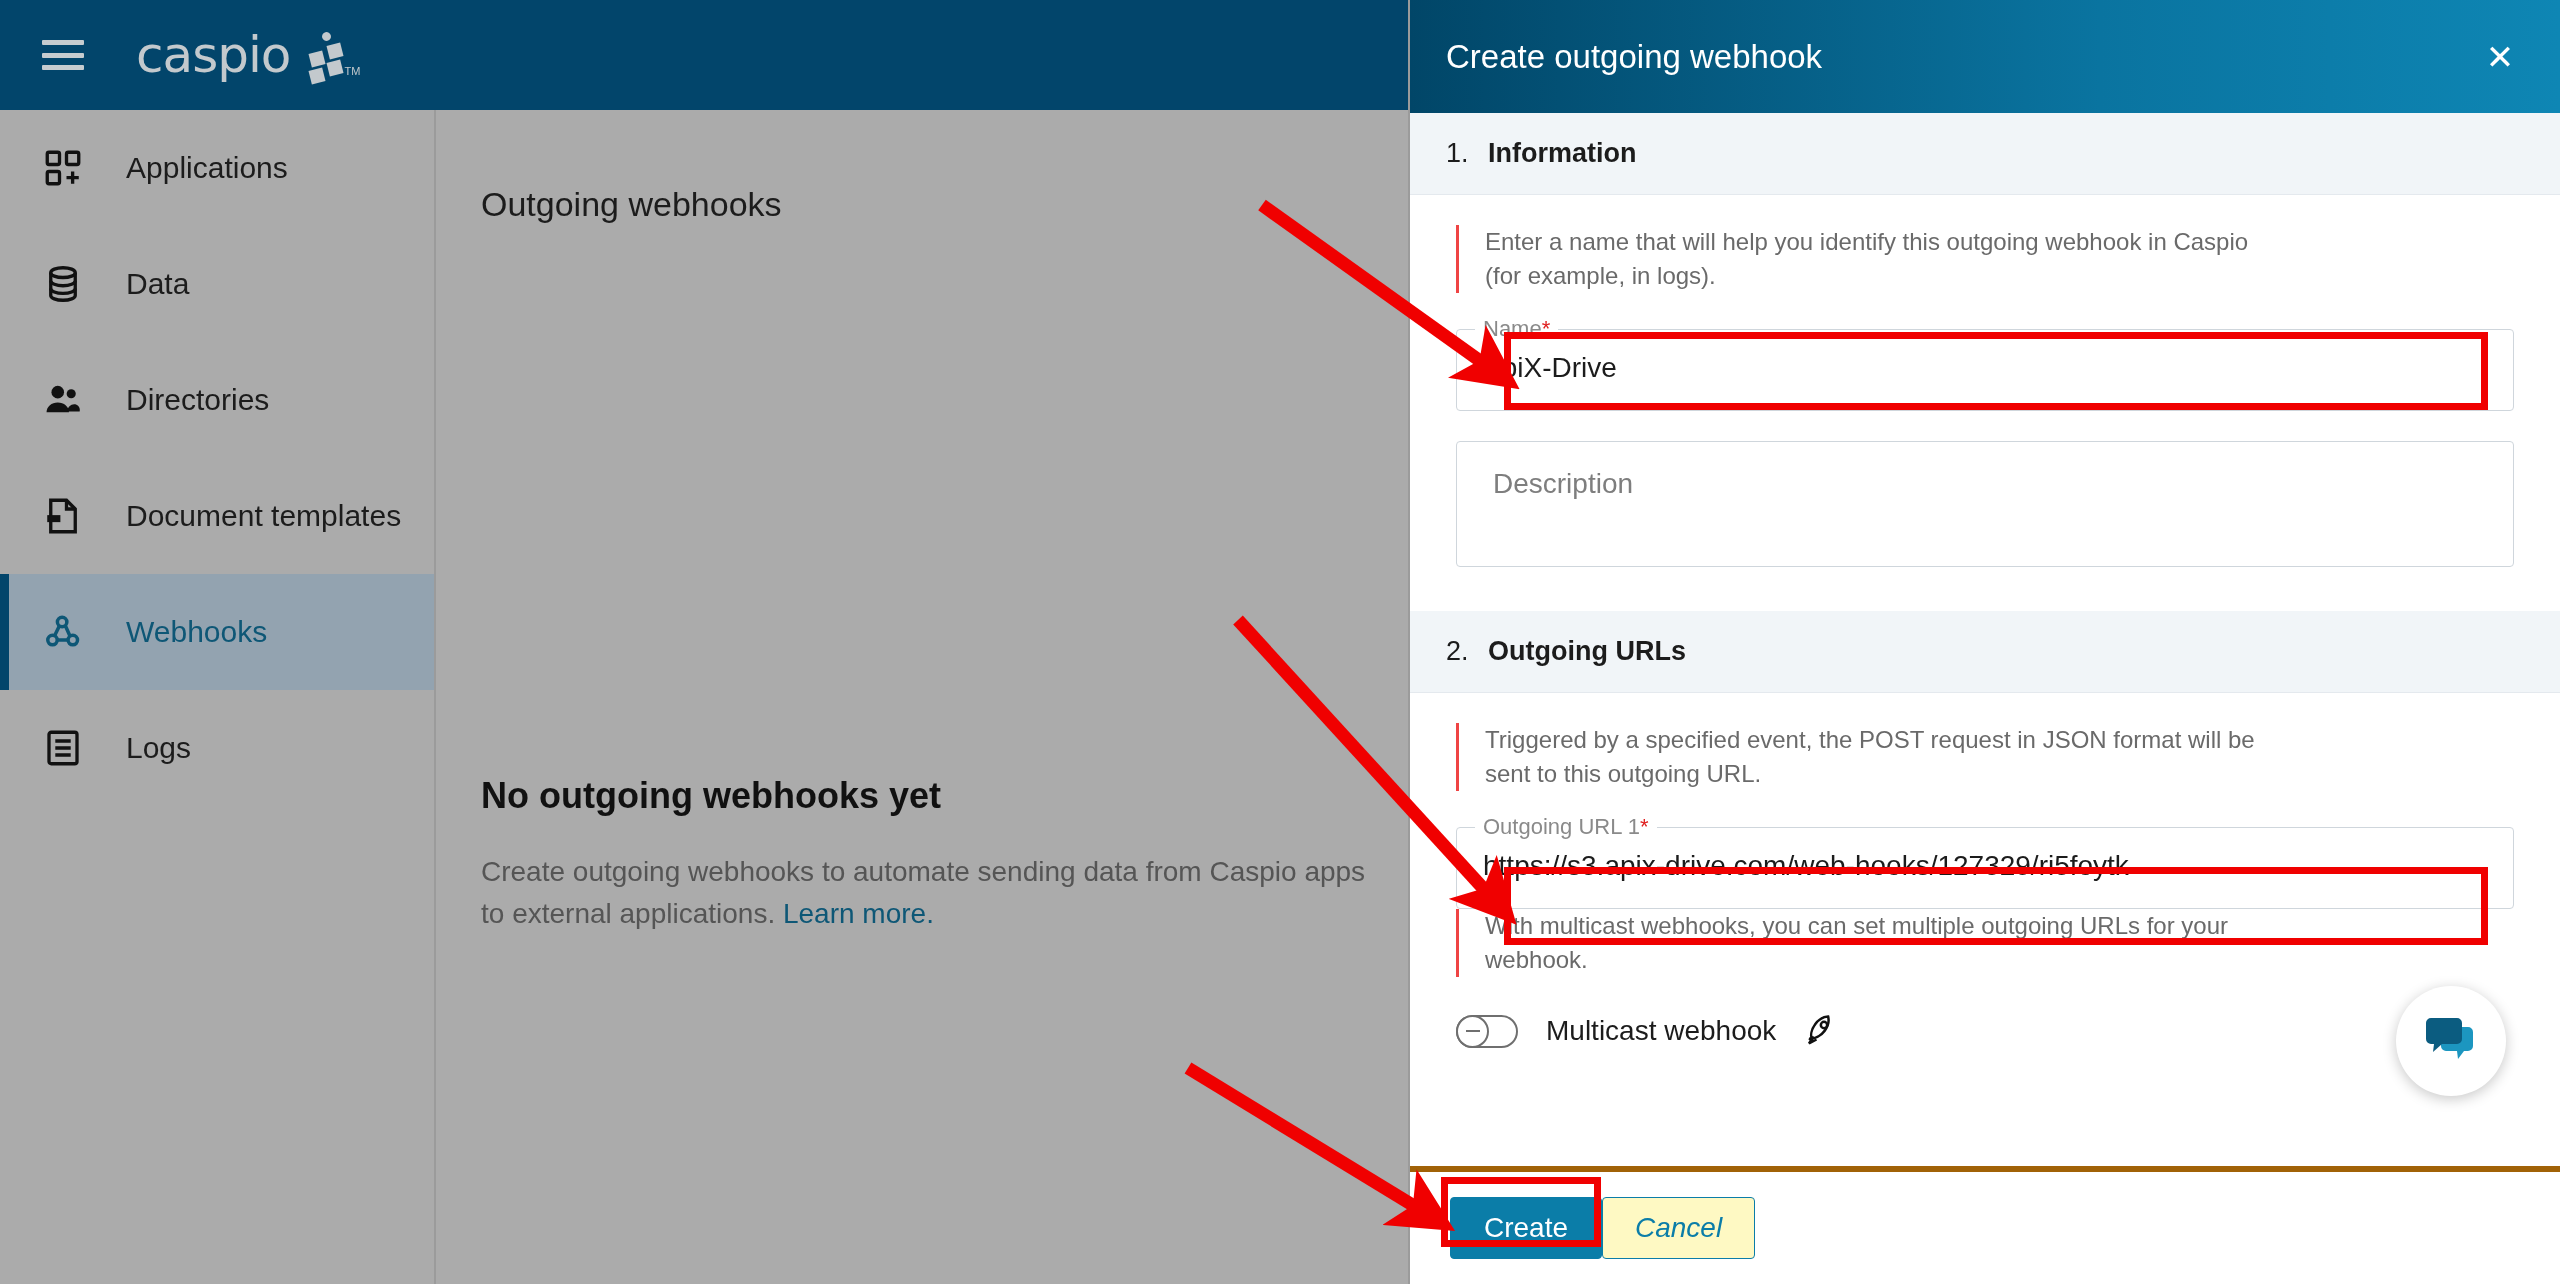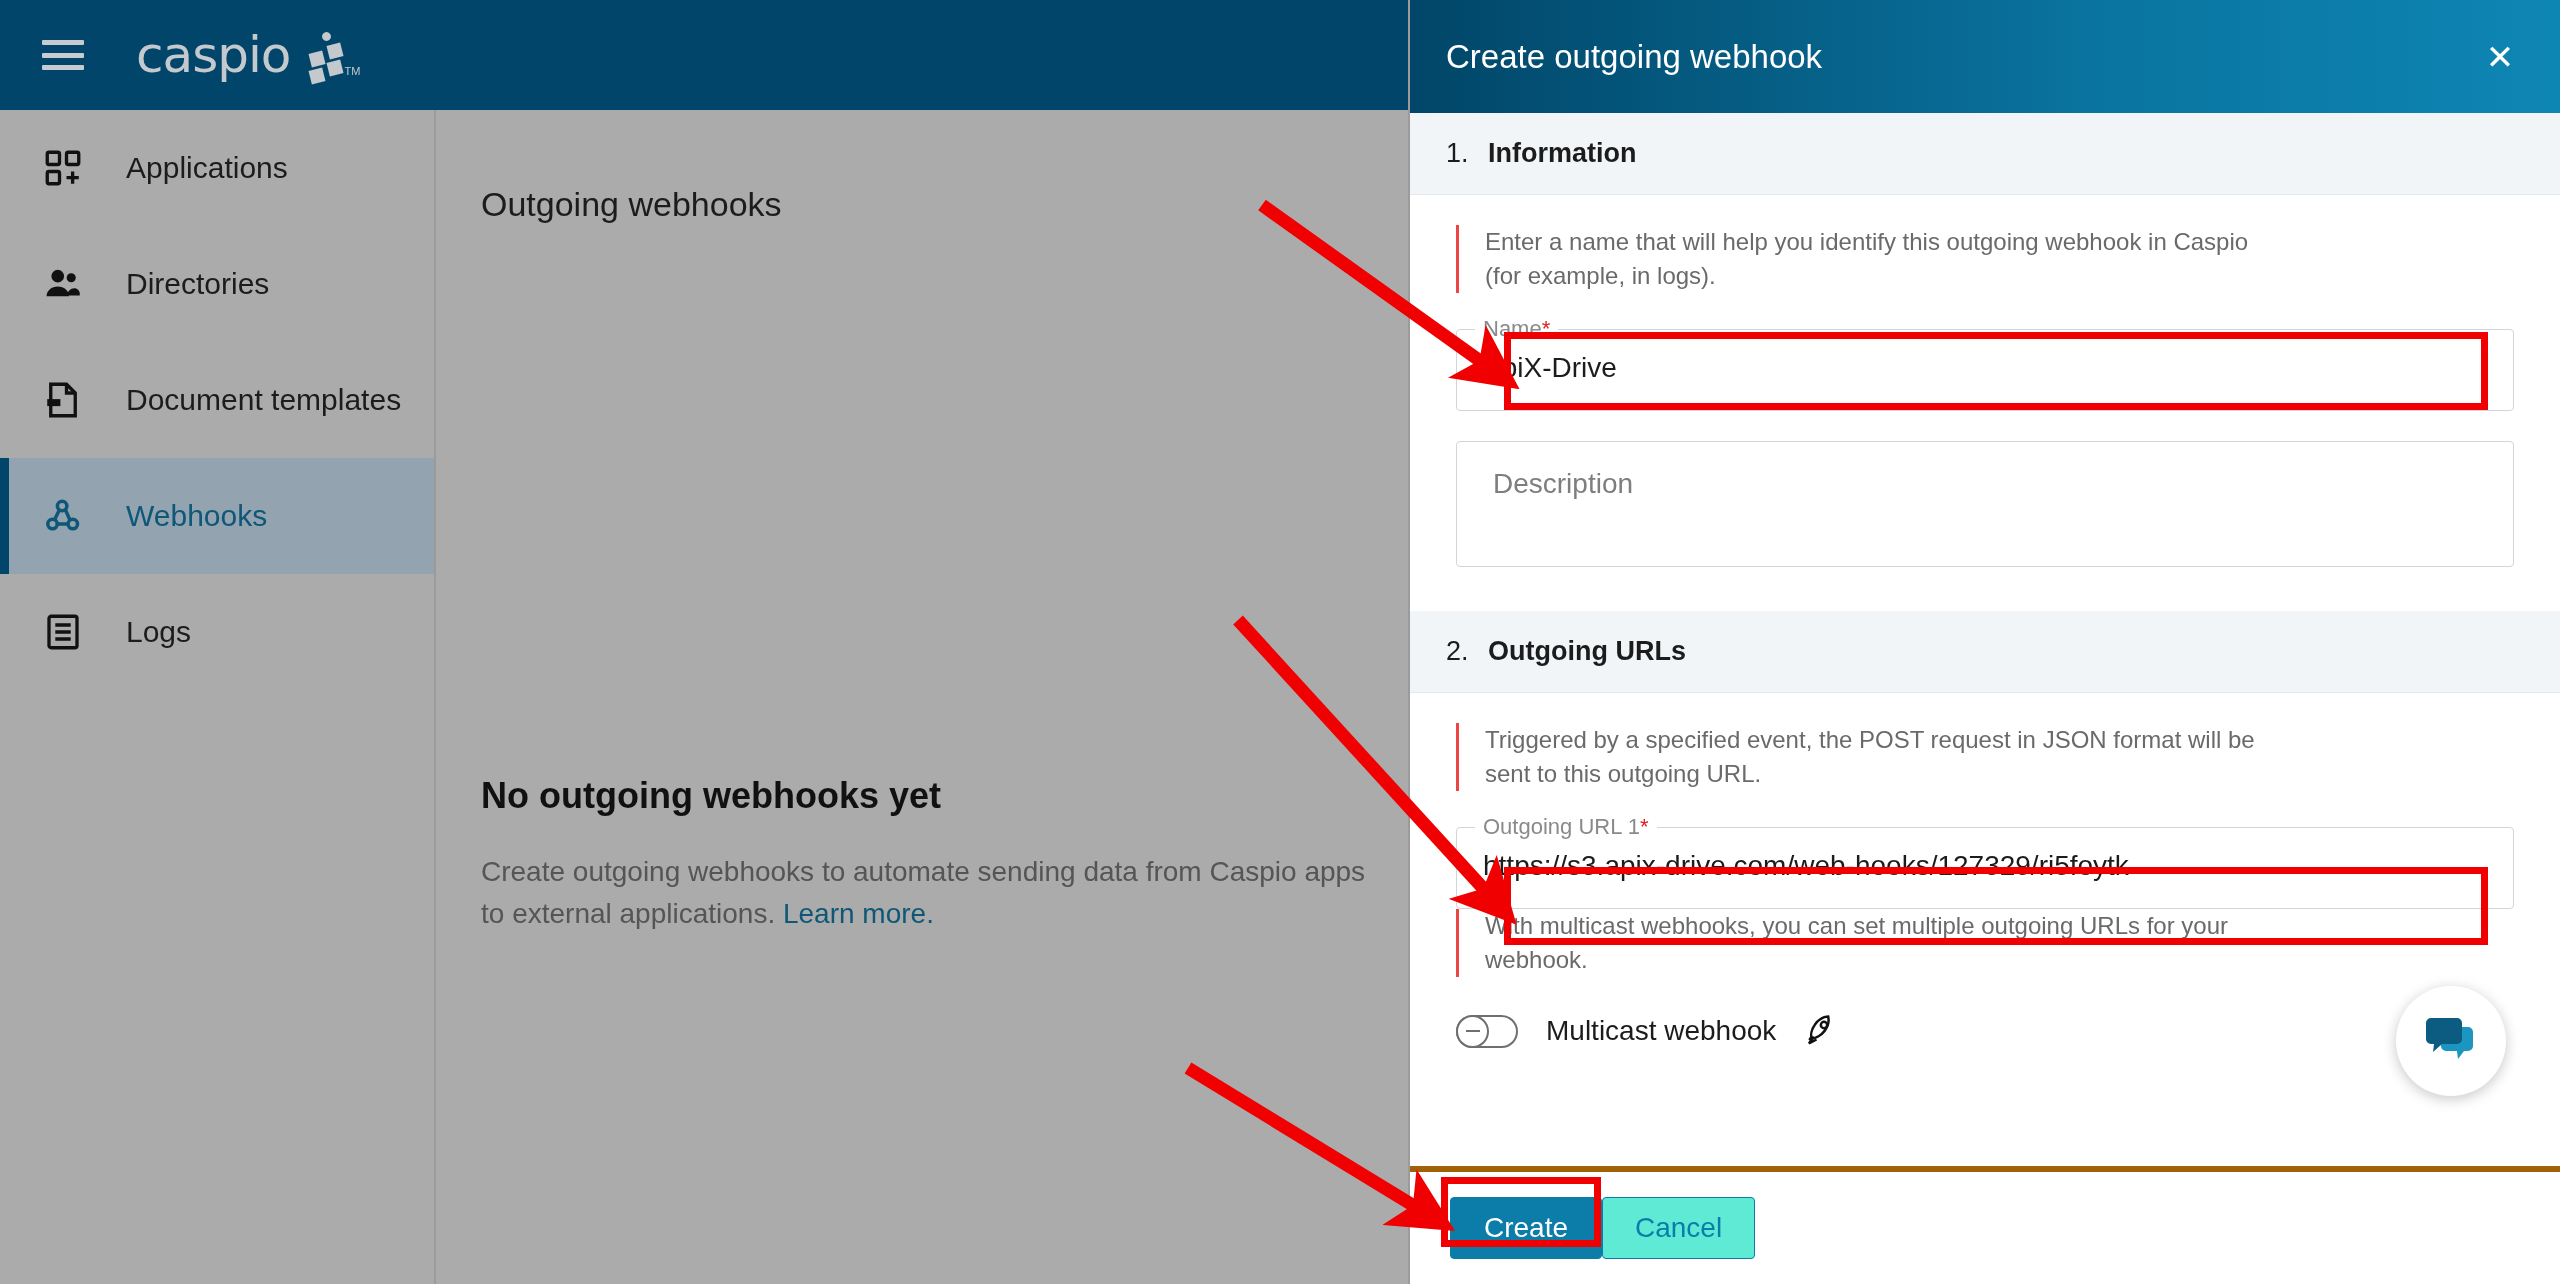--- a/index.html
+++ b/index.html
@@ -146,21 +146,21 @@
     flex: 0 0 118px; border-top: 6px solid #a16207;
     display: flex; align-items: center; padding-left: 40px; 
     background: #fff;
   }
   .btn {
     font-size: 28px; border-radius: 4px; cursor: pointer;
     height: 62px; display: flex; align-items: center; justify-content: center;
     padding: 0 32px; font-family: "Liberation Sans", sans-serif;
   }
   .btn-primary { background: #0b7da8; color: #fff; border: 1px solid #0b7da8; min-width: 152px; }
-  .btn-secondary { background: #5eead4; color: #0b7da8; border: 1px solid #0b7da8; min-width: 152px; }
+  .btn-secondary { background: #fef9c3; color: #0b7da8; border: 1px solid #0b7da8; min-width: 152px; font-style: italic; }
 
   
   .chat-widget {
     position: absolute; right: 54px; bottom: 168px; width: 110px; height: 110px;
     border-radius: 50%; background: #fff; box-shadow: 0 3px 14px rgba(0,0,0,.22);
     display: flex; align-items: center; justify-content: center; cursor: pointer; z-index: 25;
   }
 
   
   .arrows { position: absolute; left: 0; top: 0; width: 2560px; height: 1284px;
@@ -197,20 +197,31 @@
         <svg width="42" height="42" viewBox="0 0 24 24" fill="none" stroke="#111" stroke-width="1.9">
           <rect x="3" y="3" width="7" height="7" rx="1"></rect>
           <rect x="3" y="14" width="7" height="7" rx="1"></rect>
           <rect x="14" y="3" width="7" height="7" rx="1"></rect>
           <path d="M17.5 14v7M14 17.5h7"></path>
         </svg>
       </span>
       <span class="lbl">Applications</span>
     </div>
 
+    <div class="nav-item">
+      <span class="ic">
+        <svg width="42" height="42" viewBox="0 0 24 24" fill="none" stroke="#111" stroke-width="1.9">
+          <ellipse cx="12" cy="5.5" rx="7" ry="2.8"></ellipse>
+          <path d="M5 5.5v13c0 1.55 3.13 2.8 7 2.8s7-1.25 7-2.8v-13"></path>
+          <path d="M5 10.2c0 1.55 3.13 2.8 7 2.8s7-1.25 7-2.8"></path>
+          <path d="M5 14.6c0 1.55 3.13 2.8 7 2.8s7-1.25 7-2.8"></path>
+        </svg>
+      </span>
+      <span class="lbl">Data</span>
+    </div>
 
     <div class="nav-item">
       <span class="ic">
         <svg width="42" height="42" viewBox="0 0 24 24" fill="#111">
           <circle cx="9" cy="7.5" r="3.6"></circle>
           <path d="M2.6 19c0-3.3 2.9-5.6 6.4-5.6s6.4 2.3 6.4 5.6z"></path>
           <circle cx="16.7" cy="8.4" r="2.6"></circle>
           <path d="M14.3 18.6c.4-2.6 2-4.2 4.1-4.2 1.9 0 3.2 1.4 3.2 3.3 0 .3 0 .6-.1.9z"></path>
         </svg>
       </span>

